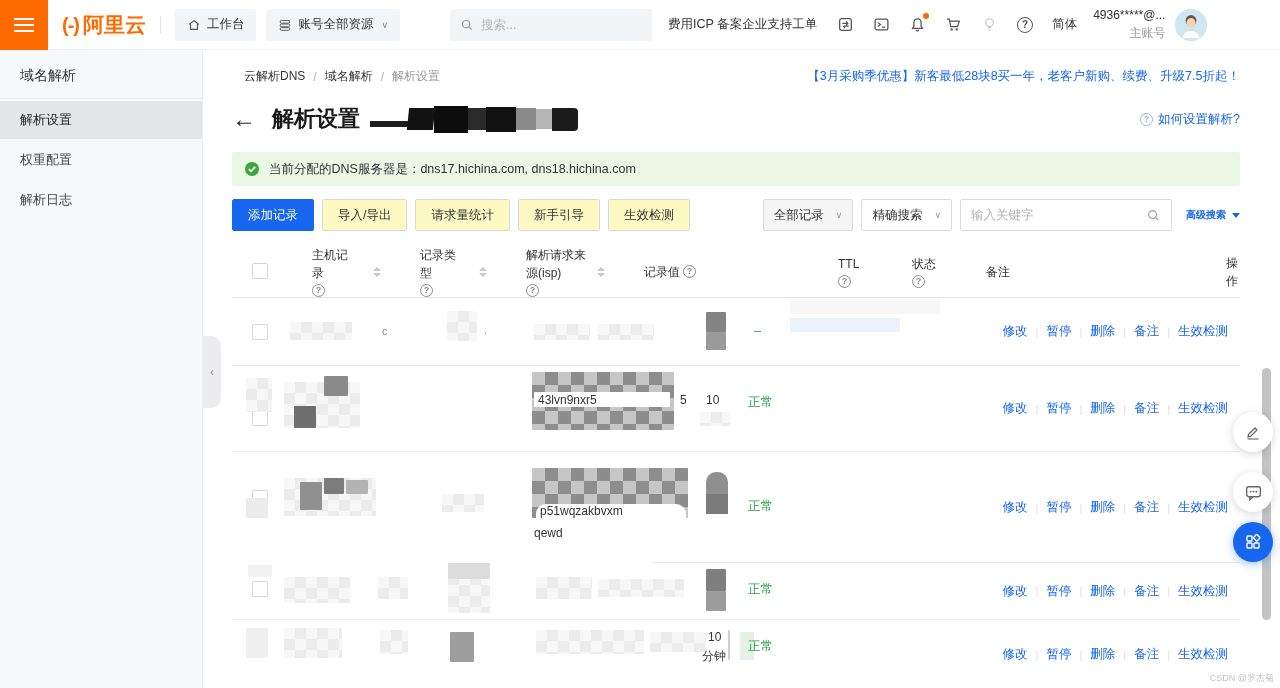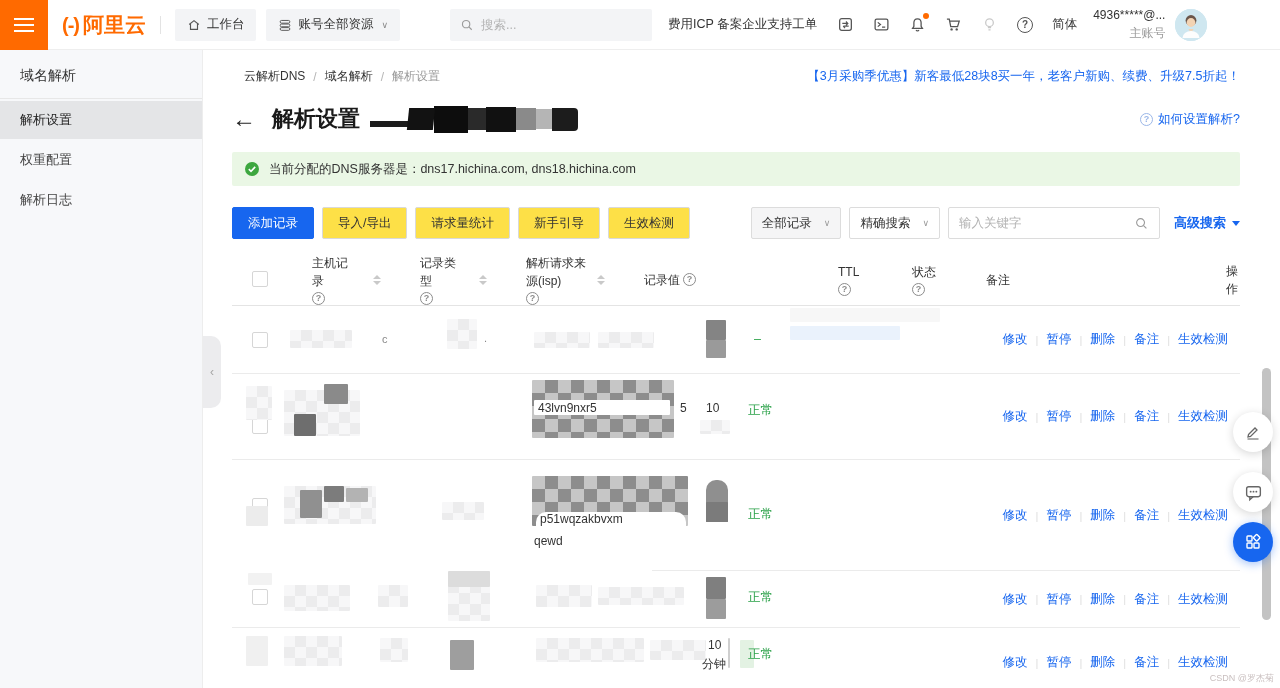--- a/index.html
+++ b/index.html
@@ -54,31 +54,31 @@
   .back-btn{border:none;background:none;font-size:24px;font-weight:700;color:#222;cursor:pointer;line-height:1;padding:0;}
   .page-title{font-size:22px;font-weight:700;color:#1a1a1a;margin-left:16px;}
   .redacted-domain{display:flex;align-items:center;gap:0;margin-left:10px;}
   .redacted-domain i{display:block;}
   .help-link{margin-left:auto;display:flex;align-items:center;gap:5px;color:var(--blue);font-size:12.5px;text-decoration:none;cursor:pointer;}
   .help-link .qmark{color:#9bb7e8;}
 
   .alert{margin-top:15px;height:34px;background:#eaf7e5;border-radius:2px;display:flex;align-items:center;padding:0 12px;gap:9px;}
   .alert span{font-size:12.5px;color:#333;}
 
-  .toolbar{margin-top:21px;display:flex;align-items:center;}
-  .btn{height:32px;padding:0 15px;border:1px solid #d9d9d9;background:#fde047;color:#333;font-size:12.5px;border-radius:2px;cursor:pointer;margin-right:8px;font-family:inherit;white-space:nowrap;}
+  .toolbar{margin-top:13px;display:flex;align-items:center;}
+  .btn{height:32px;padding:0 15px;border:1px solid #d9d9d9;background:#fef9c3;color:#333;font-size:12.5px;border-radius:2px;cursor:pointer;margin-right:8px;font-family:inherit;white-space:nowrap;}
   .btn-primary{background:var(--blue);border-color:var(--blue);color:#fff;}
   .filters{margin-left:auto;display:flex;align-items:center;gap:8px;}
   .selectbox{height:32px;border:1px solid #dcdcdc;border-radius:2px;display:flex;align-items:center;gap:10px;padding:0 10px;font-size:12.5px;color:#333;cursor:pointer;background:#fff;font-family:inherit;}
   .selectbox.gray{background:#f5f5f6;}
   .selectbox .chev{font-size:9px;color:#999;}
   .kwbox{width:212px;height:32px;border:1px solid #dcdcdc;border-radius:2px;display:flex;align-items:center;padding:0 10px;gap:6px;}
   .kwbox input{border:none;outline:none;flex:1;font-size:12.5px;color:#333;font-family:inherit;min-width:0;}
   .kwbox input::placeholder{color:#b3b3b3;}
-  .adv{display:flex;align-items:center;gap:6px;color:var(--blue);font-size:13px;font-weight:700;text-decoration:none;cursor:pointer;margin-left:6px;}
+  .adv{display:flex;align-items:center;gap:6px;color:var(--blue);font-size:10px;font-weight:700;text-decoration:none;cursor:pointer;margin-left:6px;}
   .tri-dn{width:0;height:0;border-left:4px solid transparent;border-right:4px solid transparent;border-top:5px solid var(--blue);}
 
   
   .grid{display:grid;grid-template-columns:52px 80px 78px 90px 166px 46px 46px 198px 1fr;}
   .thead{margin-top:15px;min-height:52px;align-items:center;border-bottom:1px solid #e4e4e4;font-size:12px;color:#333;position:relative;gap:28px;}
   .th{position:relative;padding-right:16px;}
   .th-inner{display:flex;flex-wrap:wrap;align-items:center;column-gap:3px;row-gap:2px;line-height:1.5;}
   .th .qmark{color:#8c8c8c;width:13px;height:13px;font-size:9px;flex:none;}
   .sort{position:absolute;right:9px;top:50%;transform:translateY(-50%);display:flex;flex-direction:column;gap:2px;cursor:pointer;border:none;background:none;padding:2px;}
   .sort i{display:block;width:0;height:0;border-left:4px solid transparent;border-right:4px solid transparent;}

